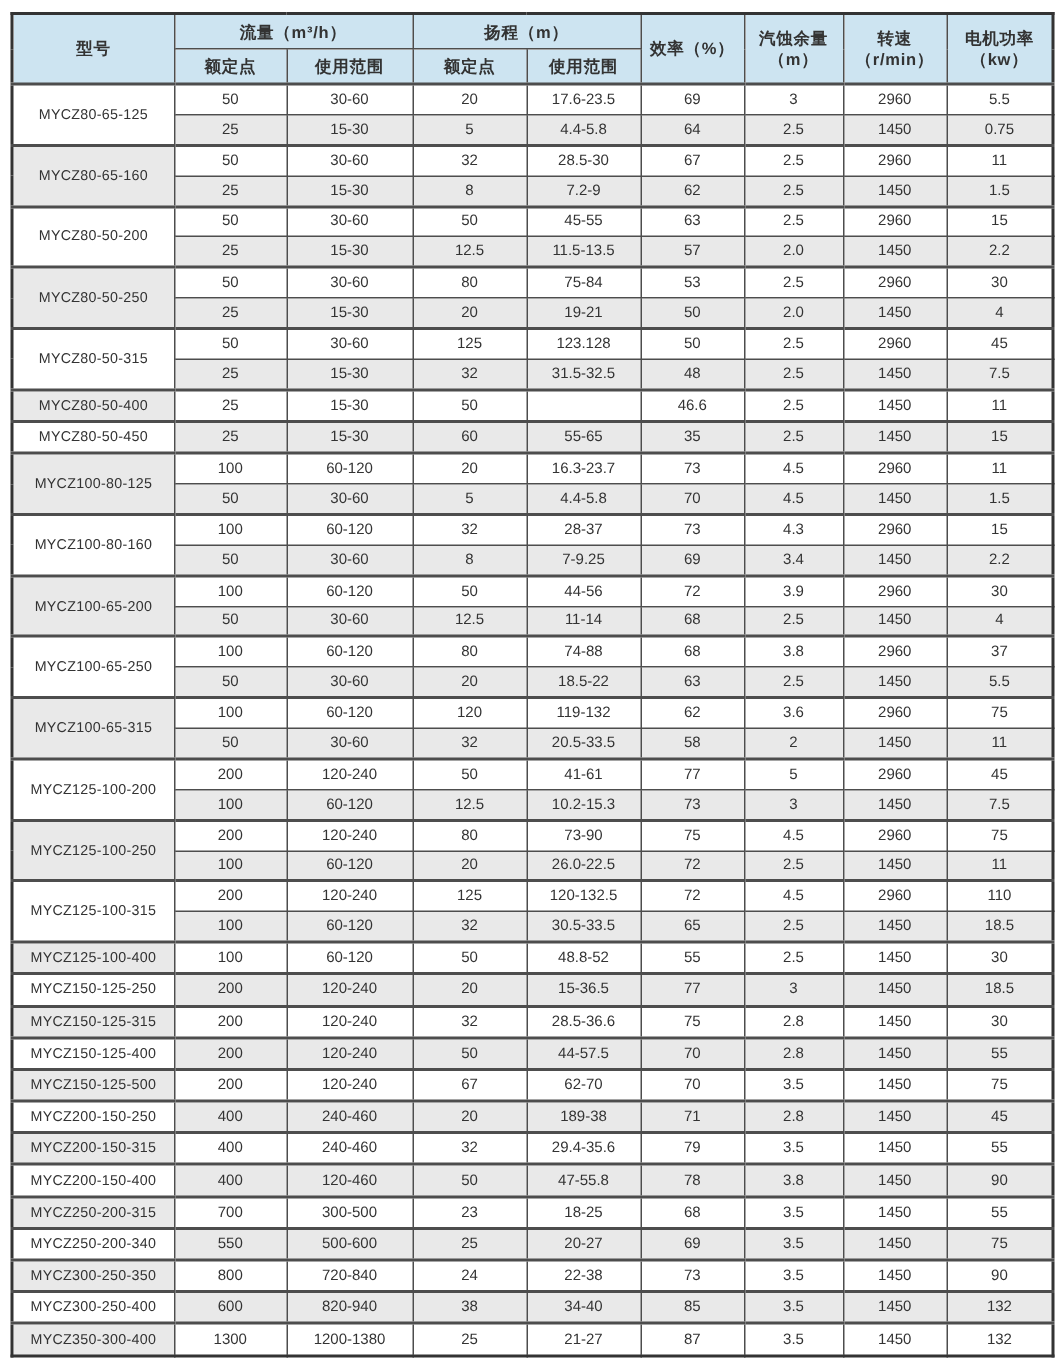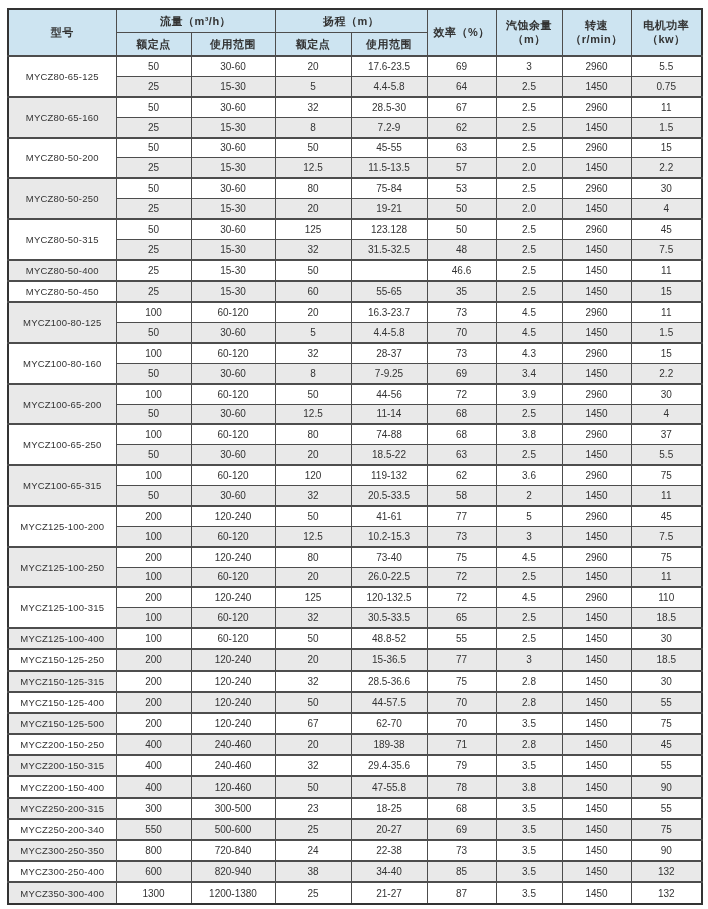--- a/index.html
+++ b/index.html
@@ -333,21 +333,21 @@
           <td class="shade">73</td>
           <td class="shade">3</td>
           <td class="shade">1450</td>
           <td class="shade">7.5</td>
         </tr>
         <tr class="group-start">
           <td class="model shade" rowspan="2">MYCZ125-100-250</td>
           <td>200</td>
           <td>120-240</td>
           <td>80</td>
-          <td>73-40</td>
+          <td>73-90</td>
           <td>75</td>
           <td>4.5</td>
           <td>2960</td>
           <td>75</td>
         </tr>
         <tr>
           <td class="shade">100</td>
           <td class="shade">60-120</td>
           <td class="shade">20</td>
           <td class="shade">26.0-22.5</td>
@@ -460,21 +460,21 @@
           <td class="shade">120-460</td>
           <td class="shade">50</td>
           <td class="shade">47-55.8</td>
           <td class="shade">78</td>
           <td class="shade">3.8</td>
           <td class="shade">1450</td>
           <td class="shade">90</td>
         </tr>
         <tr class="group-start">
           <td class="model shade" rowspan="1">MYCZ250-200-315</td>
-          <td>300</td>
+          <td>700</td>
           <td>300-500</td>
           <td>23</td>
           <td>18-25</td>
           <td>68</td>
           <td>3.5</td>
           <td>1450</td>
           <td>55</td>
         </tr>
         <tr class="group-start">
           <td class="model" rowspan="1">MYCZ250-200-340</td>

